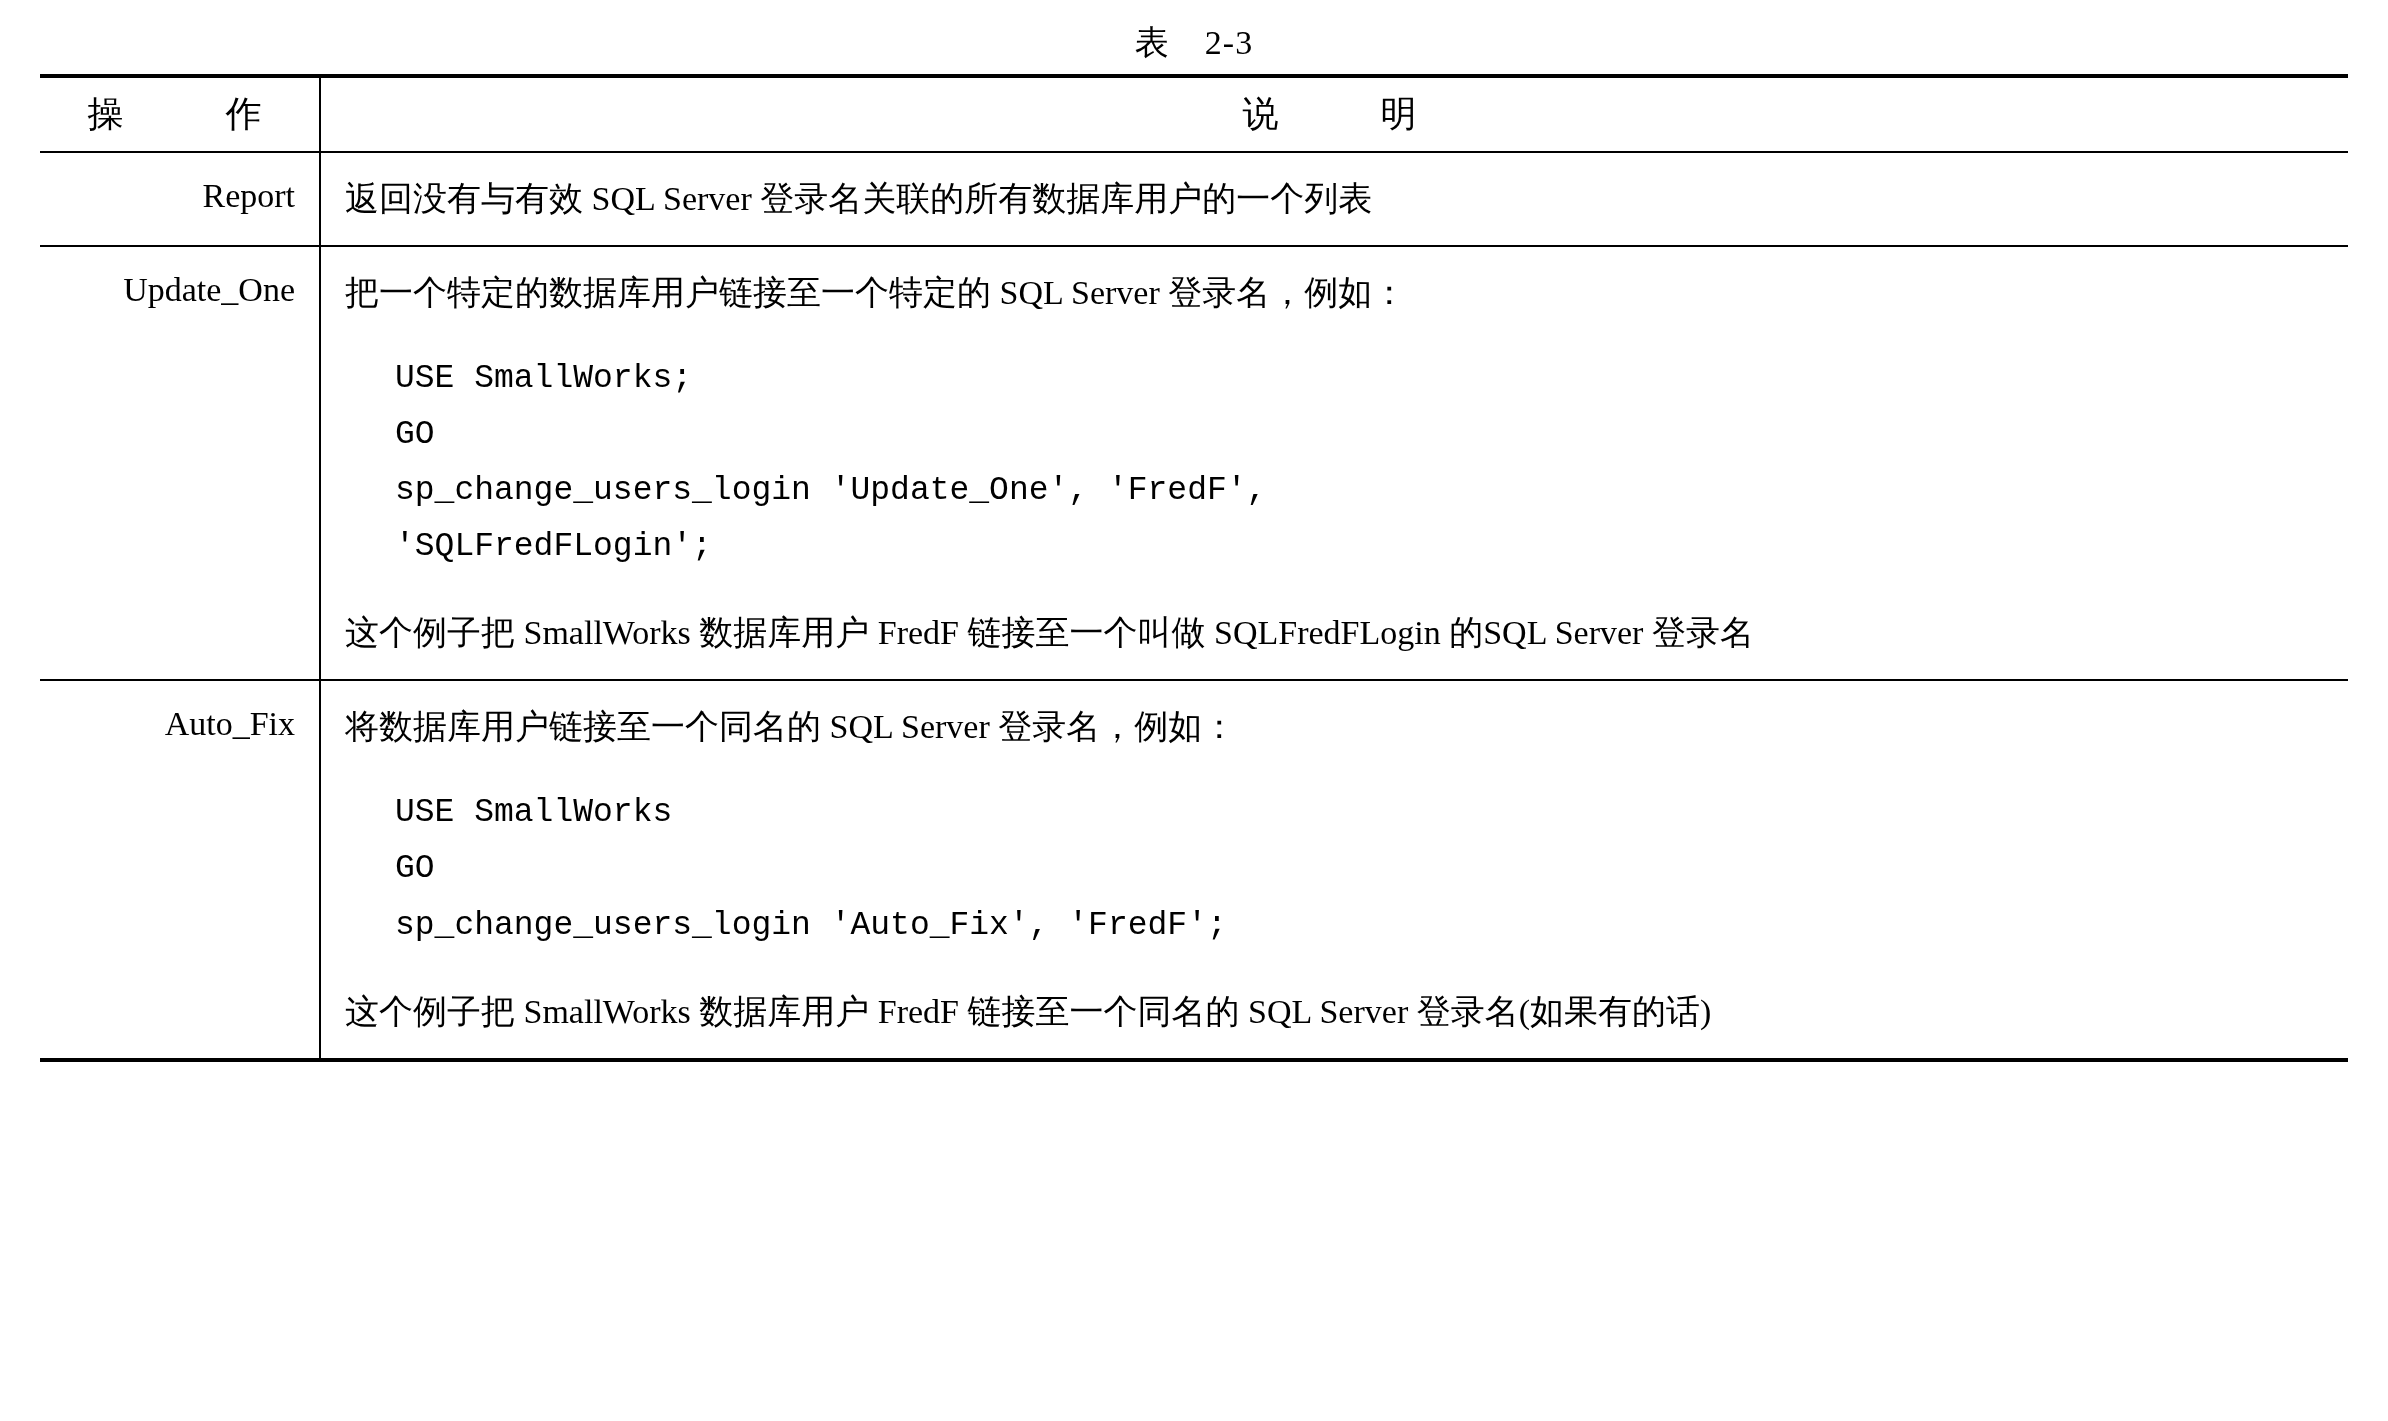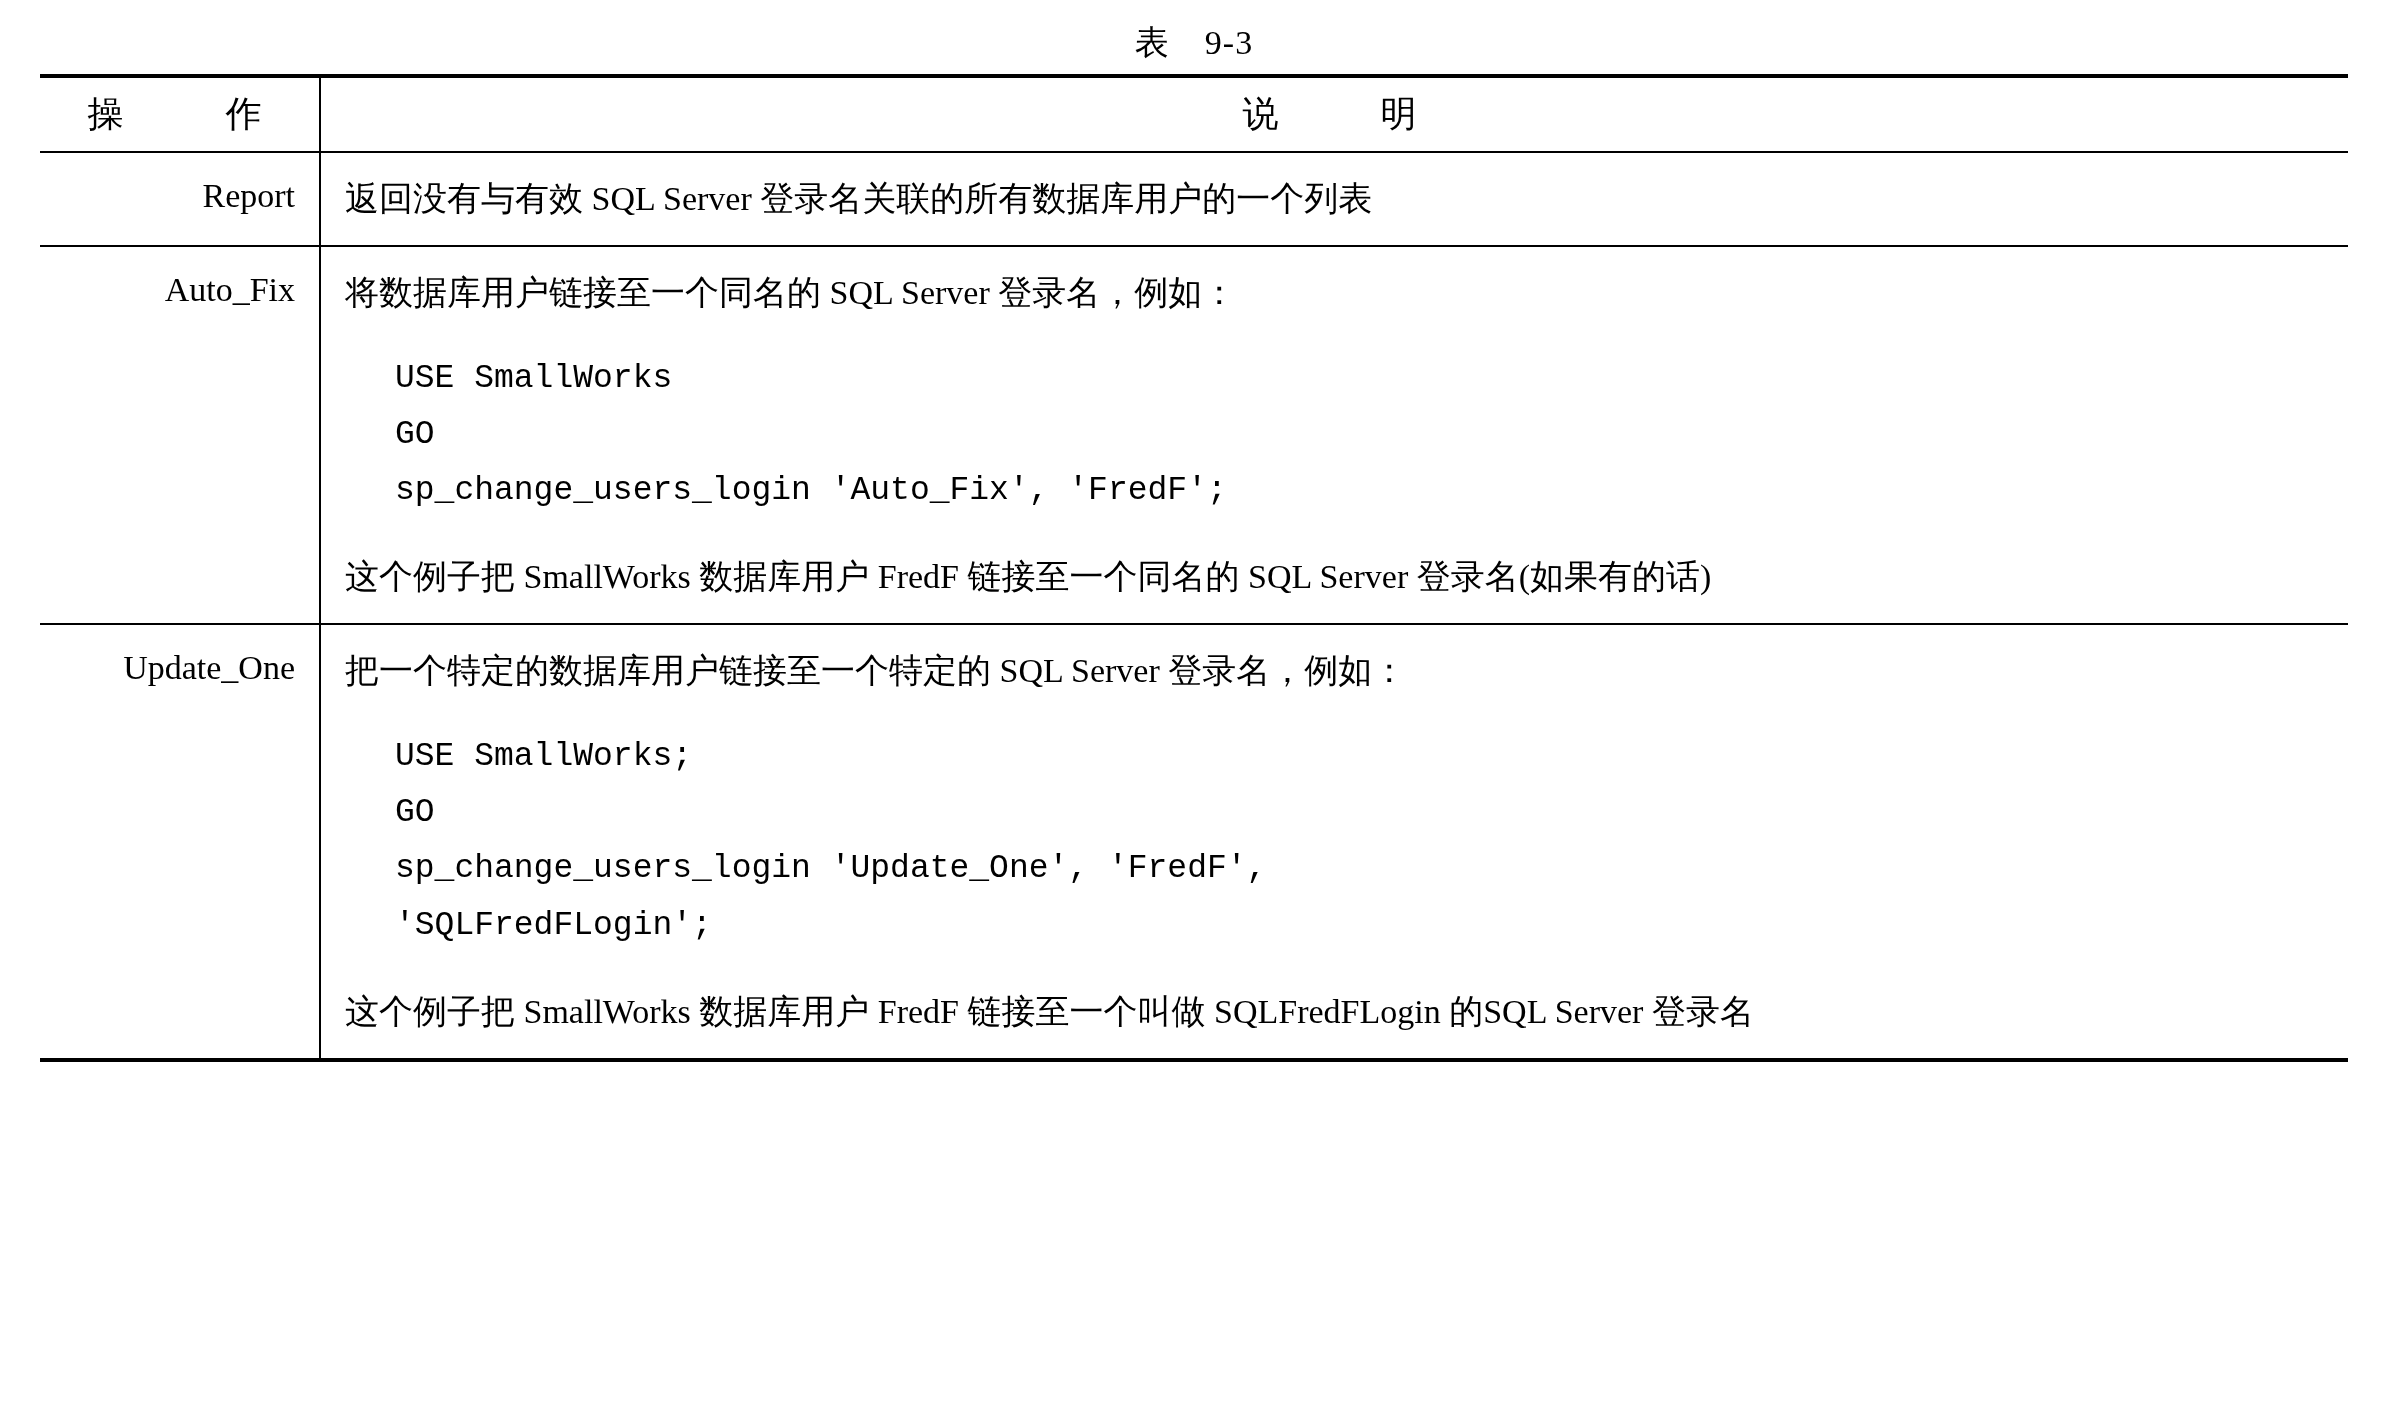--- a/index.html
+++ b/index.html
@@ -70,51 +70,51 @@
       font-family: "Courier New", monospace;
       font-size: 33px;
       margin: 24px 0 24px 50px;
       line-height: 1.7;
       white-space: pre;
     }
   </style>
 </head>
 <body>
 
-<div class="table-caption">表　9-3</div>
+<div class="table-caption">表　2-3</div>
 
 <table>
   <thead>
     <tr>
       <th class="col-op">操　　作</th>
       <th class="col-desc">说　　明</th>
     </tr>
   </thead>
   <tbody>
     <tr>
       <td class="col-op">Report</td>
       <td class="col-desc">
         <div class="desc-text">返回没有与有效 SQL Server 登录名关联的所有数据库用户的一个列表</div>
       </td>
     </tr>
     <tr>
-      <td class="col-op">Auto_Fix</td>
-      <td class="col-desc">
-        <div class="desc-text">将数据库用户链接至一个同名的 SQL Server 登录名，例如：</div>
-        <div class="code-block">USE SmallWorks
-GO
-sp_change_users_login 'Auto_Fix', 'FredF';</div>
-        <div class="desc-text">这个例子把 SmallWorks 数据库用户 FredF 链接至一个同名的 SQL Server 登录名(如果有的话)</div>
-      </td>
-    </tr>
-    <tr>
       <td class="col-op">Update_One</td>
       <td class="col-desc">
         <div class="desc-text">把一个特定的数据库用户链接至一个特定的 SQL Server 登录名，例如：</div>
         <div class="code-block">USE SmallWorks;
 GO
 sp_change_users_login 'Update_One', 'FredF',
 'SQLFredFLogin';</div>
         <div class="desc-text">这个例子把 SmallWorks 数据库用户 FredF 链接至一个叫做 SQLFredFLogin 的SQL Server 登录名</div>
       </td>
     </tr>
+    <tr>
+      <td class="col-op">Auto_Fix</td>
+      <td class="col-desc">
+        <div class="desc-text">将数据库用户链接至一个同名的 SQL Server 登录名，例如：</div>
+        <div class="code-block">USE SmallWorks
+GO
+sp_change_users_login 'Auto_Fix', 'FredF';</div>
+        <div class="desc-text">这个例子把 SmallWorks 数据库用户 FredF 链接至一个同名的 SQL Server 登录名(如果有的话)</div>
+      </td>
+    </tr>
   </tbody>
 </table>
 
 </body></html>

